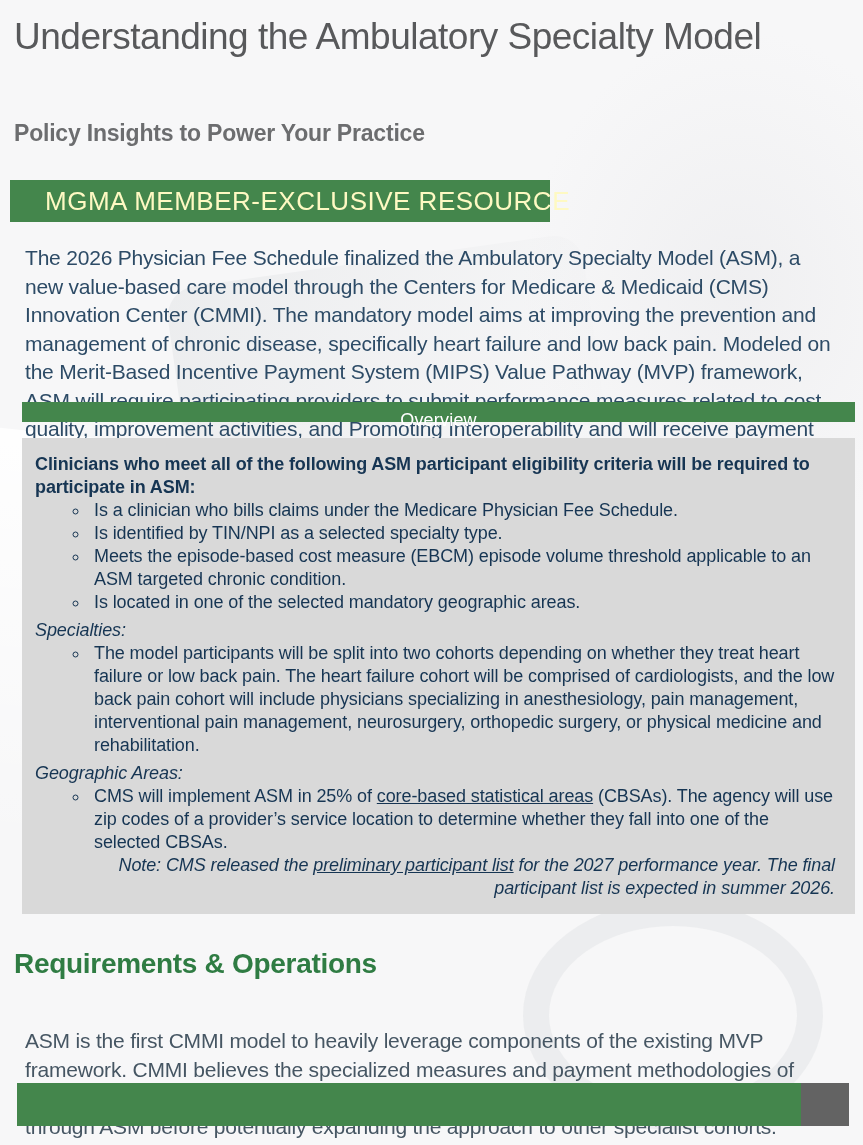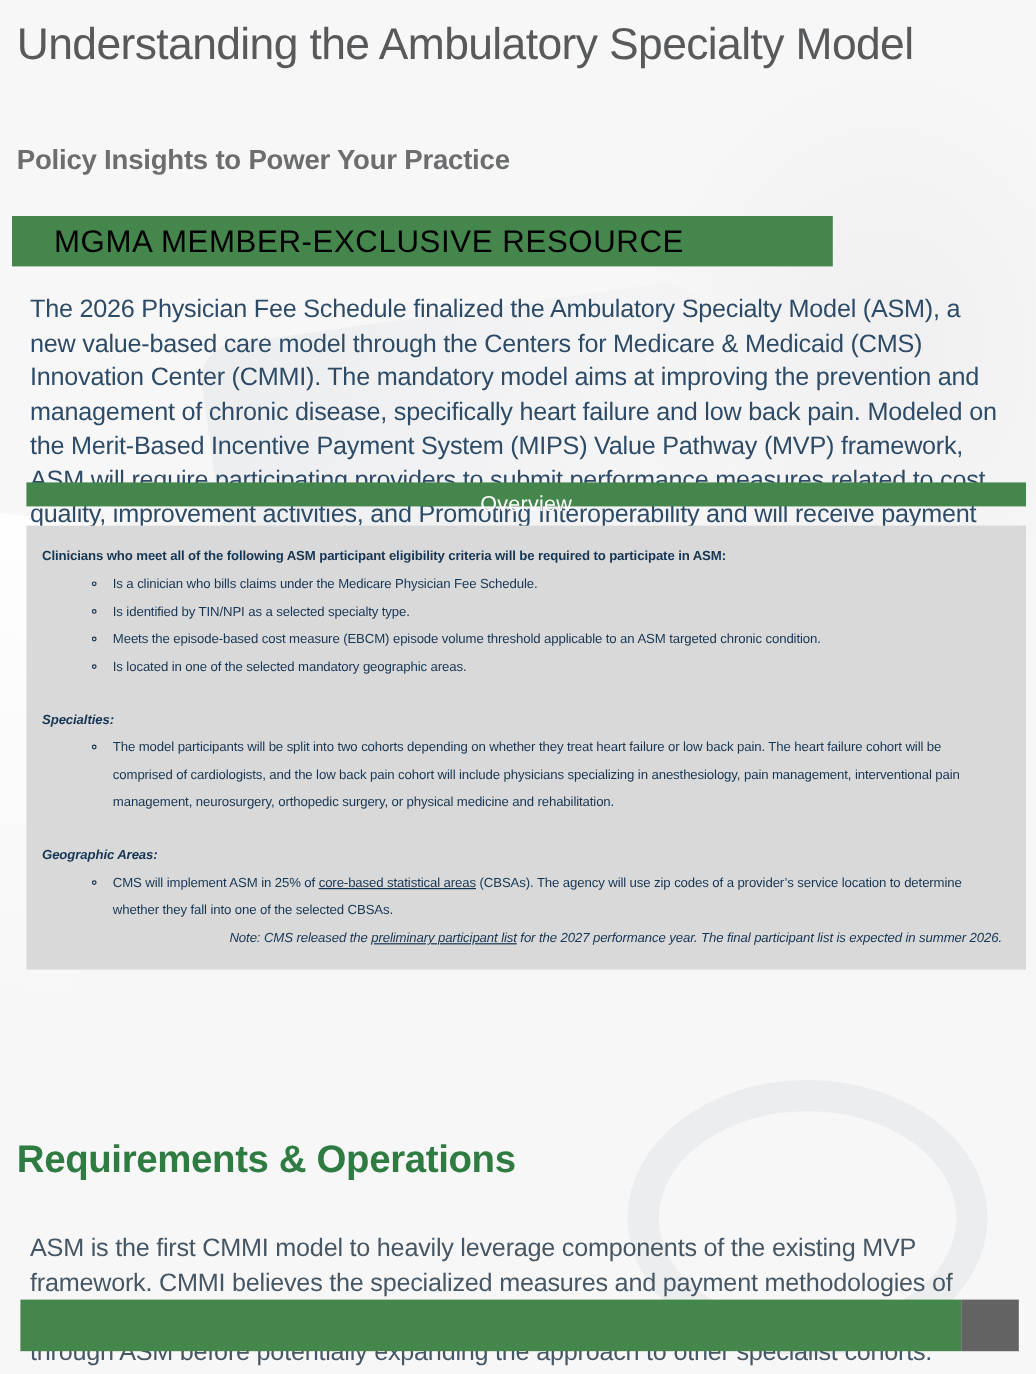--- a/index.html
+++ b/index.html
@@ -26,50 +26,50 @@
   .page-title {
     position: absolute; top: 10px; left: 14px; width: 820px;
     font-size: 37px; font-weight: normal; color: #58595B;
     line-height: 53px; letter-spacing: -0.5px;
   }
   .page-subtitle {
     position: absolute; top: 120px; left: 14px;
     font-size: 23px; font-weight: bold; color: #6C6D6F; letter-spacing: -0.2px;
   }
   .member-banner {
-    position: absolute; top: 180px; left: 10px; width: 684px; height: 42px;
-    background: #44864C; color: #000000;
+    position: absolute; top: 180px; left: 10px; width: 540px; height: 42px;
+    background: #44864C; color: #fef9c3;
     font-size: 26px; line-height: 42px; padding-left: 35px; letter-spacing: 0.5px;
     white-space: nowrap;
   }
   .intro, .body2 {
     position: absolute; left: 25px; width: 816px;
     font-size: 21px; line-height: 28.5px; letter-spacing: -0.2px;
   }
   .intro { top: 244px; color: #2D4B66; }
   .overview-bar {
     position: absolute; top: 402px; left: 22px; width: 833px; height: 20px;
     background: #44864C; color: #ffffff; text-align: center;
     font-size: 18px; line-height: 36px; letter-spacing: 0.2px;
   }
   .overview-box {
     position: absolute; top: 438px; left: 22px; width: 833px;
     background: #D9D9D9; color: #163553;
-    font-size: 11px; line-height: 23px; letter-spacing: -0.1px;
+    font-size: 18px; line-height: 23px; letter-spacing: -0.1px;
     padding: 15px 20px 14px 13px;
   }
   .overview-box .lead { font-weight: bold; }
   .overview-box ul { list-style: circle; padding-left: 55px; }
   .overview-box li { padding-left: 4px; }
-  .sec-heading { font-weight: bold; font-style: italic; margin-top: 21px; }
+  .sec-heading { font-weight: normal; font-style: italic; margin-top: 5px; }
   .note { font-style: italic; text-align: right; }
   .lnk { color: #163553; text-decoration: underline; cursor: pointer; }
   .req-heading {
     position: absolute; top: 948px; left: 14px;
-    font-size: 32px; font-weight: bold; color: #2F7C43; letter-spacing: -0.3px;
+    font-size: 28px; font-weight: bold; color: #2F7C43; letter-spacing: -0.3px;
   }
   .body2 { top: 998px; color: #465663; margin-top: 29px; }
   .bottom-bar {
     position: absolute; top: 1083px; left: 17px; height: 43px;
     display: flex;
   }
   .bottom-green { width: 784px; height: 43px; background: #44864C; }
   .bottom-gray  { width: 48px;  height: 43px; background: #636363; }
 </style>
 </head>

